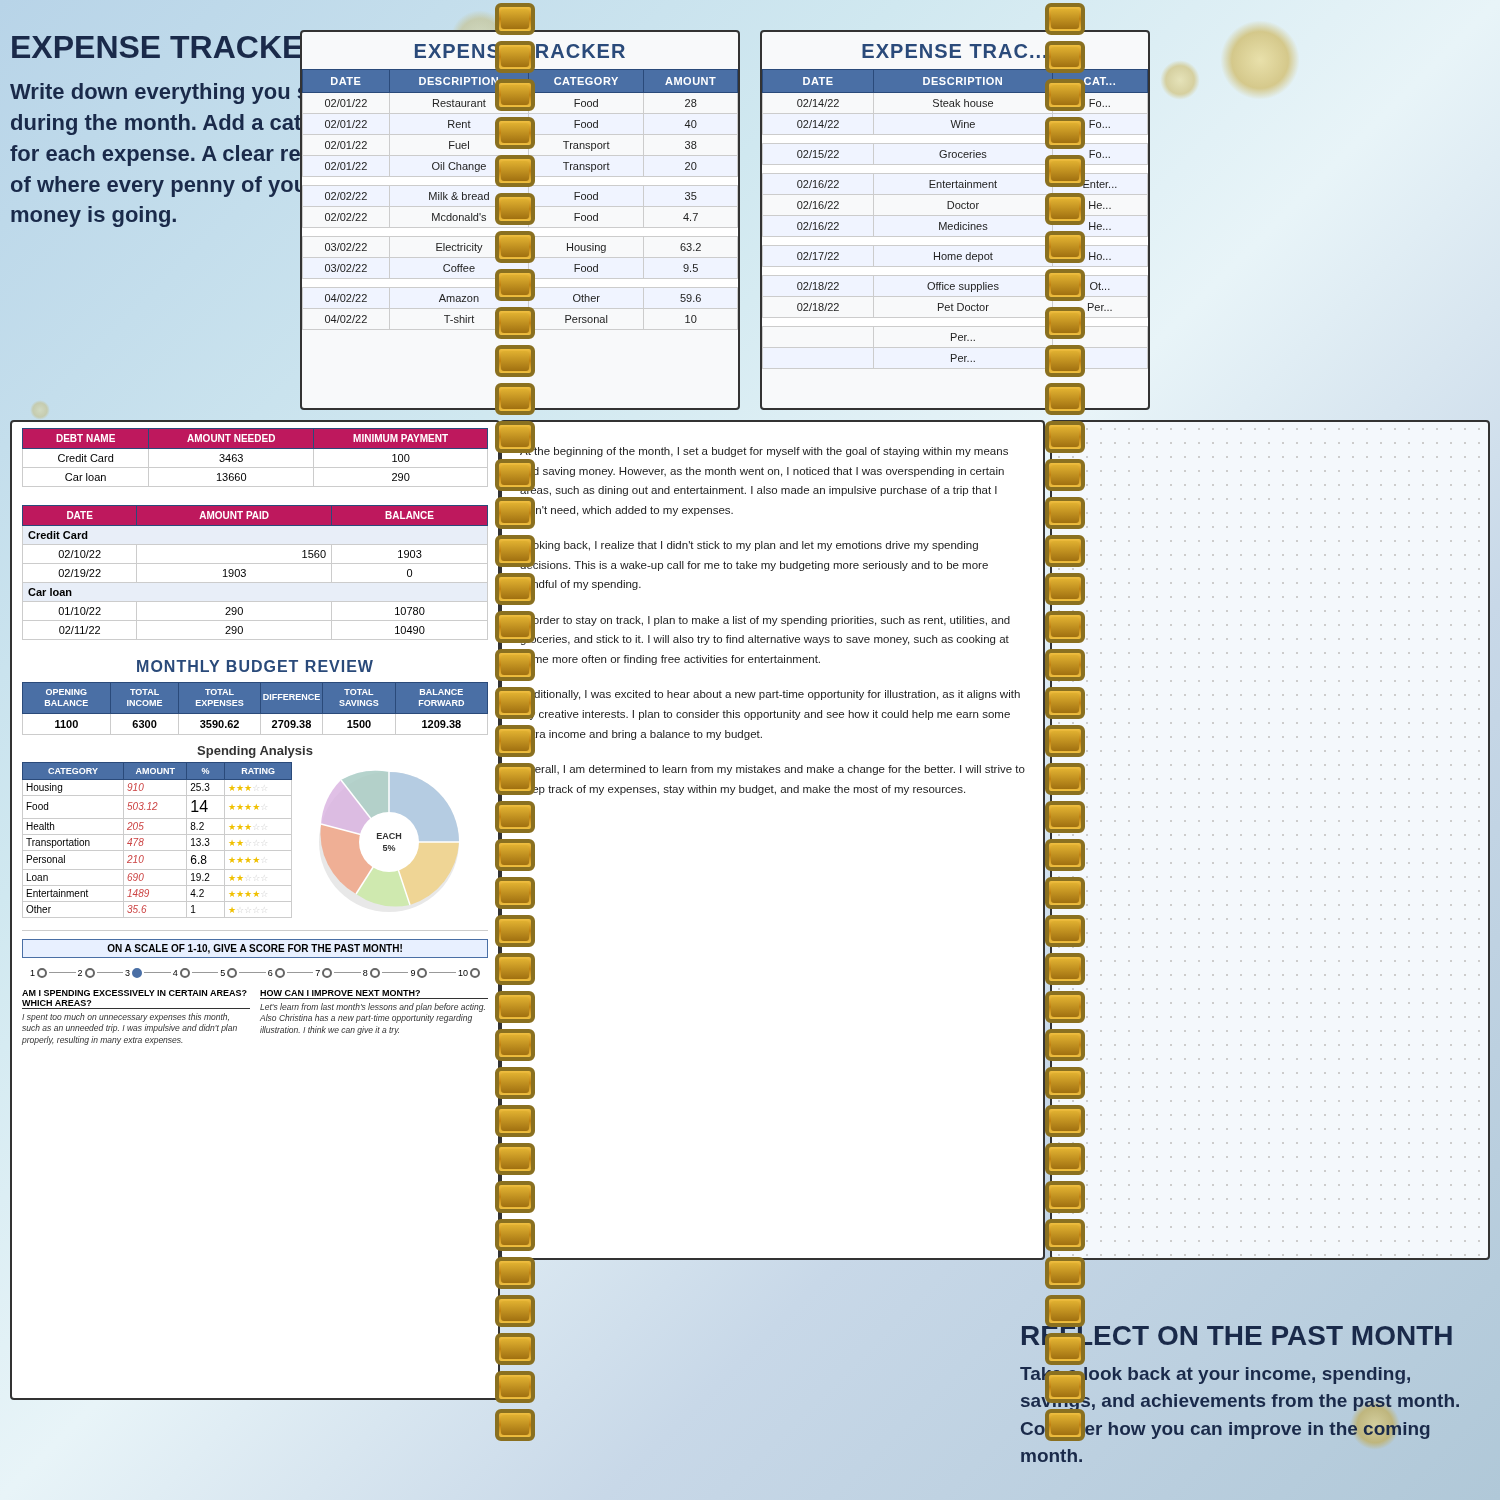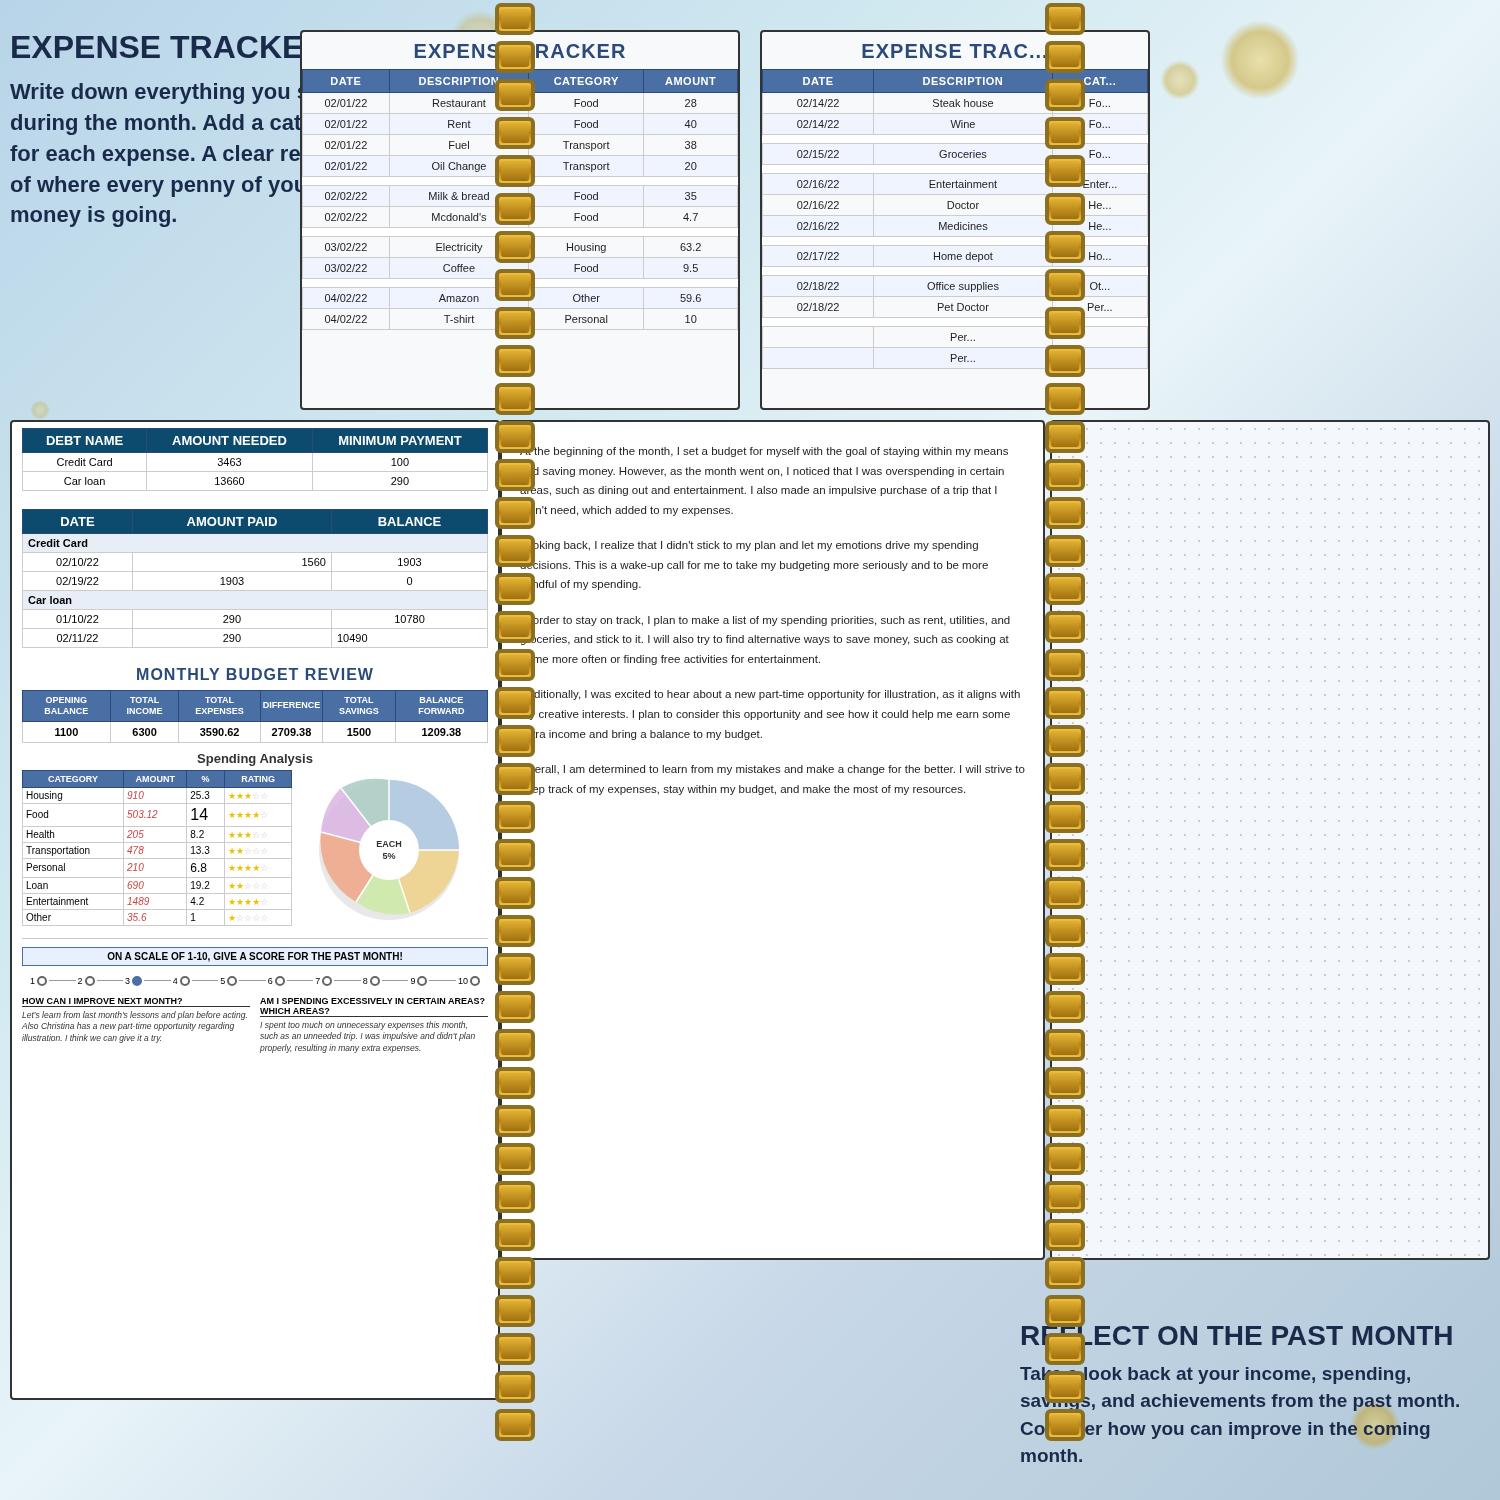--- a/index.html
+++ b/index.html
@@ -88,26 +88,26 @@
       color: #2a4a7a;
       padding: 6px 0;
       letter-spacing: 1px;
     }
     .debt-table {
       width: 100%;
       border-collapse: collapse;
       font-size: 11px;
     }
     .debt-table th {
-      background: #0c4a6e;
+      background: #be185d;
       color: white;
       padding: 4px 17px;
       text-align: center;
       border: 1px solid #2a4a7a;
-      font-size: 13px;
+      font-size: 10px;
     }
     .debt-table td {
       padding: 3px 5px;
       border: 1px solid #ccc;
       text-align: center;
       font-size: 11px;
     }
 
     
     .budget-section {
@@ -583,21 +583,21 @@
             <td colspan="3" style="background:#e8eef8;font-weight:700;text-align:left;font-size:11px;padding:3px 5px;">Car loan</td>
           </tr>
           <tr>
             <td style="padding: 3px 5px; border: 1px solid rgb(204, 204, 204); text-align: center; font-size: 11px;">01/10/22</td>
             <td style="padding: 3px 5px; border: 1px solid rgb(204, 204, 204); text-align: center; font-size: 11px;">290</td>
             <td style="padding: 3px 5px; border: 1px solid rgb(204, 204, 204); text-align: center; font-size: 11px;">10780</td>
           </tr>
           <tr>
             <td style="padding: 3px 5px; border: 1px solid rgb(204, 204, 204); text-align: center; font-size: 11px;">02/11/22</td>
             <td style="padding: 3px 5px; border: 1px solid rgb(204, 204, 204); text-align: center; font-size: 11px;">290</td>
-            <td style="padding: 3px 5px; border: 1px solid rgb(204, 204, 204); text-align: left; font-size: 11px;">10490</td>
+            <td style="padding: 3px 5px; border: 1px solid rgb(204, 204, 204); text-align: center; font-size: 11px;">10490</td>
           </tr>
         </tbody>
     </table>
   </div>
 
   <div class="budget-section">
     <div class="section-title">MONTHLY BUDGET REVIEW</div>
     <table class="budget-summary-table">
       <thead>
         <tr id="budget-header-row">
@@ -748,26 +748,26 @@
         <div style="flex:1;height:1px;background:#999;"></div>
         <span style="font-size:9px;">9</span>
         <div style="width:10px;height:10px;border-radius:50%;border:2px solid #666;background:white;flex-shrink:0;"></div>
         <div style="flex:1;height:1px;background:#999;"></div>
         <span style="font-size:9px;">10</span>
         <div style="width:10px;height:10px;border-radius:50%;border:2px solid #666;background:white;flex-shrink:0;"></div>
       </div>
 
       <div class="questions-section">
         <div class="question-col">
+          <div class="question-label">AM I SPENDING EXCESSIVELY IN CERTAIN AREAS? WHICH AREAS?</div>
+          <div class="answer-line">I spent too much on unnecessary expenses this month, such as an unneeded trip. I was impulsive and didn't plan properly, resulting in many extra expenses.</div>
+        </div>
+        <div class="question-col">
           <div class="question-label">HOW CAN I IMPROVE NEXT MONTH?</div>
           <div class="answer-line">Let's learn from last month's lessons and plan before acting. Also Christina has a new part-time opportunity regarding illustration. I think we can give it a try.</div>
-        </div>
-        <div class="question-col">
-          <div class="question-label">AM I SPENDING EXCESSIVELY IN CERTAIN AREAS? WHICH AREAS?</div>
-          <div class="answer-line">I spent too much on unnecessary expenses this month, such as an unneeded trip. I was impulsive and didn't plan properly, resulting in many extra expenses.</div>
         </div>
       </div>
     </div>
   </div>
 </div>
 
 <div class="dotted-bg" style="position:absolute;top:420px;left:500px;width:545px;height:840px;background:white;border:2px solid #333;border-radius:4px;z-index:2;">
   <div class="journal-text">
     <p>At the beginning of the month, I set a budget for myself with the goal of staying within my means and saving money. However, as the month went on, I noticed that I was overspending in certain areas, such as dining out and entertainment. I also made an impulsive purchase of a trip that I didn't need, which added to my expenses.</p>
     <p>Looking back, I realize that I didn't stick to my plan and let my emotions drive my spending decisions. This is a wake-up call for me to take my budgeting more seriously and to be more mindful of my spending.</p>

